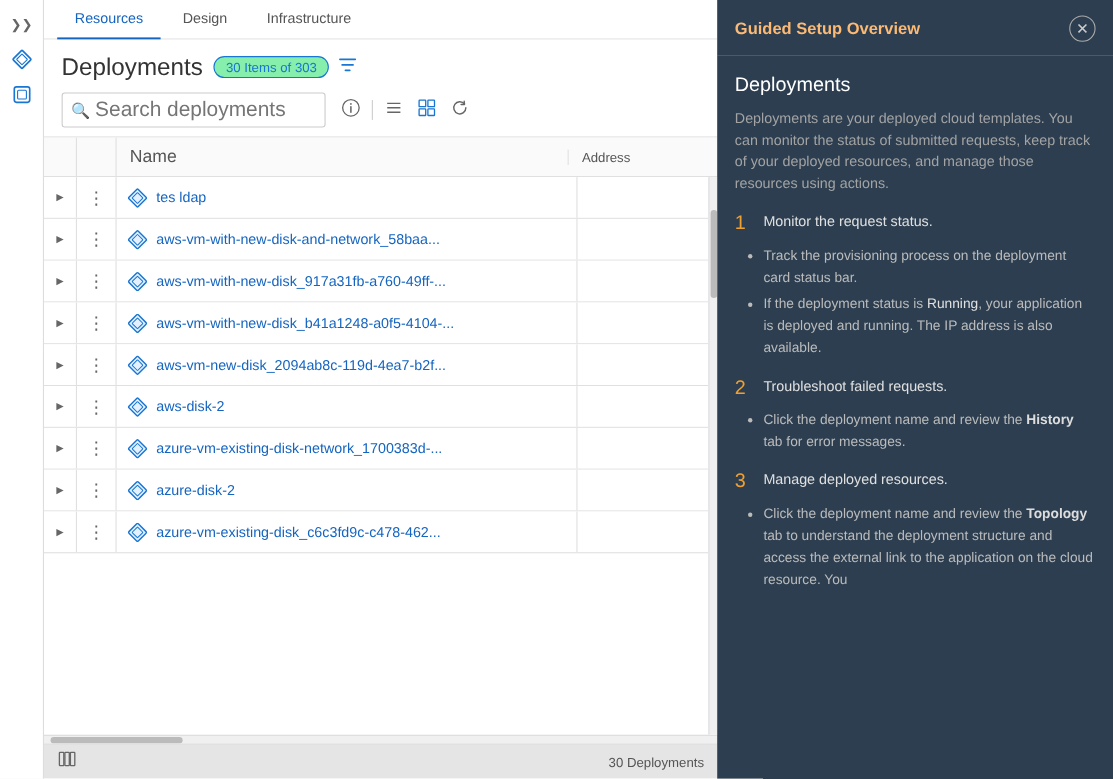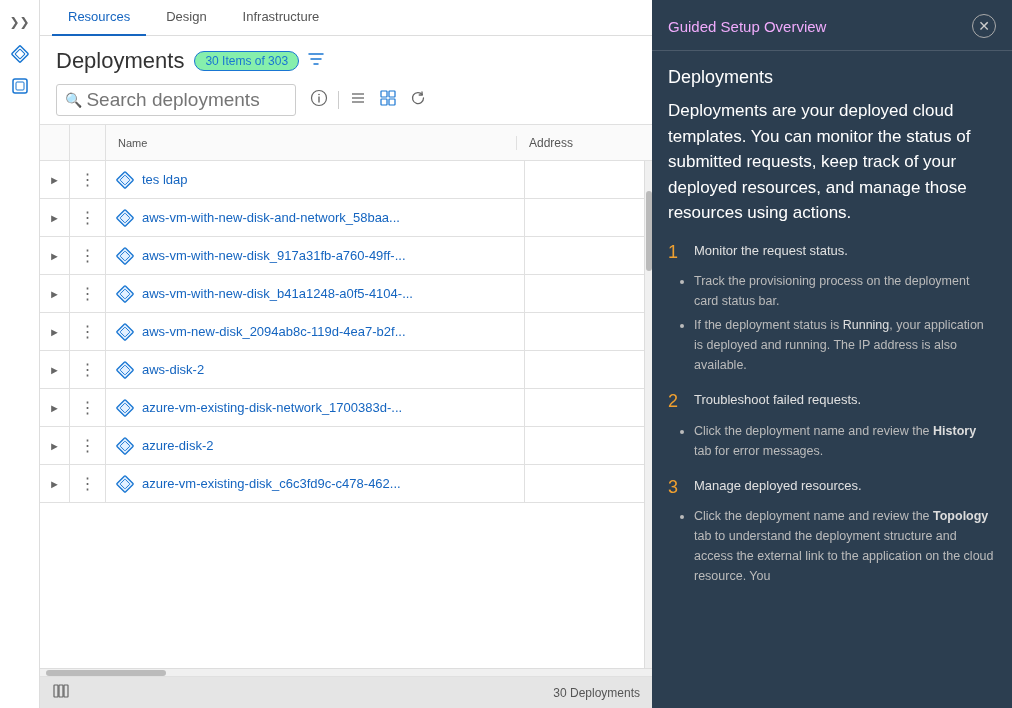--- a/index.html
+++ b/index.html
@@ -163,21 +163,21 @@
       display: flex;
       align-items: center;
       background: #fafafa;
       border-bottom: 1px solid #e0e0e0;
       flex-shrink: 0;
       height: 36px;
     }
 
     .col-expand { width: 30px; flex-shrink: 0; border-right: 1px solid #e0e0e0; height: 100%; display: flex; align-items: center; justify-content: center; }
     .col-actions { width: 36px; flex-shrink: 0; border-right: 1px solid #e0e0e0; height: 100%; }
-    .col-name { flex: 1; padding: 0 12px; font-size: 11px; color: #555; font-weight: 500; display: flex; align-items: center; }
+    .col-name { flex: 1; padding: 0 12px; font-size: 16px; color: #555; font-weight: 500; display: flex; align-items: center; }
     .col-address { width: 120px; flex-shrink: 0; padding: 0 12px; font-size: 12px; color: #555; font-weight: 500; display: flex; align-items: center; border-left: 1px solid #e0e0e0; text-align: center; }
     .col-scroll { width: 16px; flex-shrink: 0; }
 
     .table-body {
       flex: 1;
       overflow-y: auto;
       overflow-x: hidden;
     }
 
     .table-row {
@@ -307,22 +307,22 @@
       display: flex;
       align-items: center;
       justify-content: space-between;
       padding: 14px 16px 12px 16px;
       border-bottom: 1px solid rgba(255,255,255,0.15);
       flex-shrink: 0;
     }
 
     .guided-title {
       font-size: 15px;
-      font-weight: 400;
-      color: #f0abfc;
+      font-weight: 700;
+      color: #fdba74;
     }
 
     .close-btn {
       width: 24px; height: 24px;
       border-radius: 50%;
       border: 1px solid #aaa;
       display: flex;
       align-items: center;
       justify-content: center;
       color: #ccc;
@@ -337,22 +337,22 @@
     }
 
     .guided-section-title {
       font-size: 18px;
       font-weight: 300;
       color: #fff;
       margin-bottom: 10px;
     }
 
     .guided-desc {
-      font-size: 17px;
-      color: #ffffff;
+      font-size: 13px;
+      color: #a3a3a3;
       line-height: 1.5;
       margin-bottom: 16px;
     }
 
     .step {
       margin-bottom: 16px;
     }
 
     .step-header {
       display: flex;

